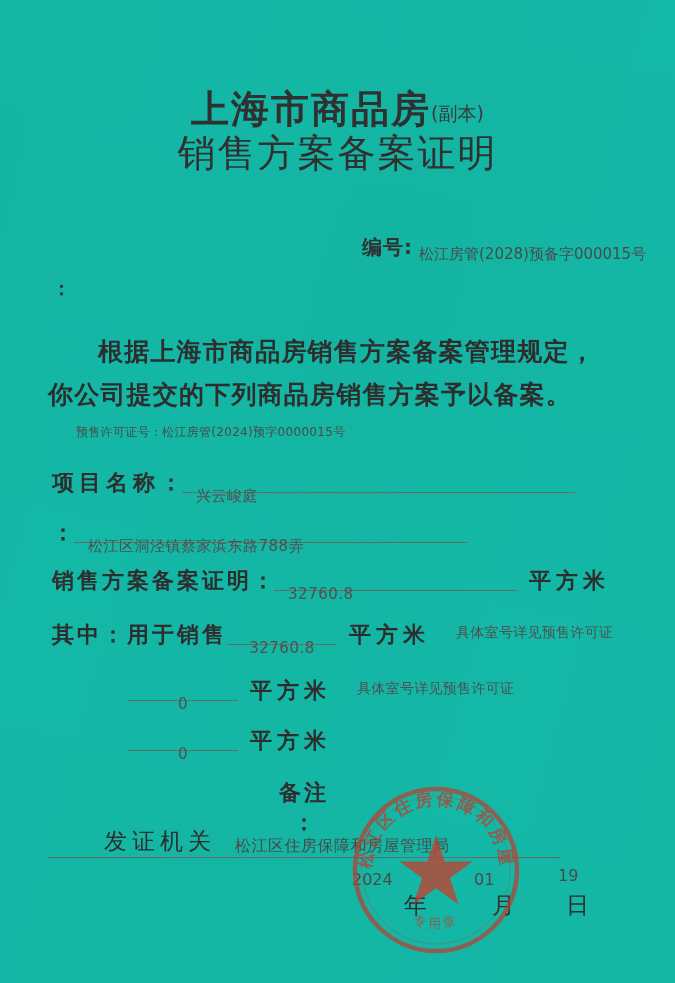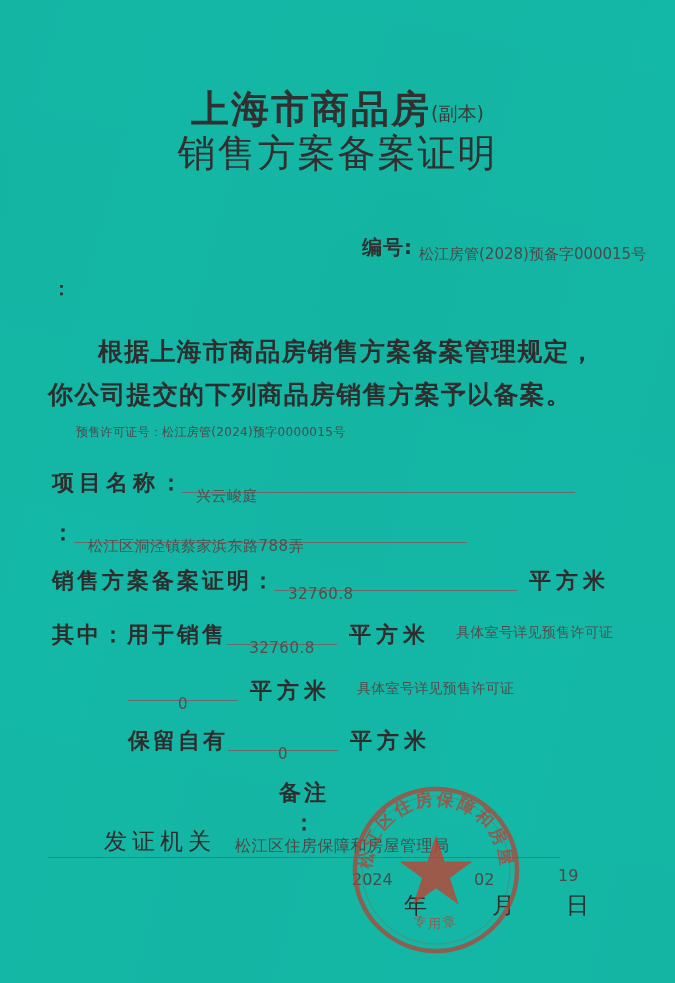--- a/index.html
+++ b/index.html
@@ -343,21 +343,20 @@
 
   <div class="field-row" id="row-area-rent">
     <span class="fill">
       <span class="fill-text centered">0</span>
     </span>
     <span class="unit">平方米</span>
     <span class="note-small">具体室号详见预售许可证</span>
   </div>
 
   <div class="field-row" id="row-area-self">
-    <span class="field-label tight">保留自有</span>
     <span class="fill">
       <span class="fill-text centered">0</span>
     </span>
     <span class="unit">平方米</span>
   </div>
 
   <div class="field-row" id="row-remarks">
     <span class="field-label tight">备注</span>
     <span class="field-colon">：</span>
     <span class="fill">
@@ -366,21 +365,21 @@
   </div>
 
   <div class="issuer-row">
     <span class="issuer-label">发证机关</span>
     <span class="issuer-value">松江区住房保障和房屋管理局</span>
   </div>
 
   <div class="date-row">
     <span class="date-num" id="date-year">2024</span>
     <span class="date-unit" id="date-year-u">年</span>
-    <span class="date-num" id="date-month">02</span>
+    <span class="date-num" id="date-month">01</span>
     <span class="date-unit" id="date-month-u">月</span>
     <span class="date-num" id="date-day">19</span>
     <span class="date-unit" id="date-day-u">日</span>
   </div>
 
   <div class="seal">
     <svg width="186" height="186" viewBox="0 0 186 186" xmlns="http://www.w3.org/2000/svg">
       <defs>
         <path id="sealArc" d="M 93,93 m -68,0 a 68,68 0 1,1 136,0" fill="none"></path>
         <path id="sealArcTop" d="M 28,93 A 65,65 0 1 1 158,93" fill="none"></path>

